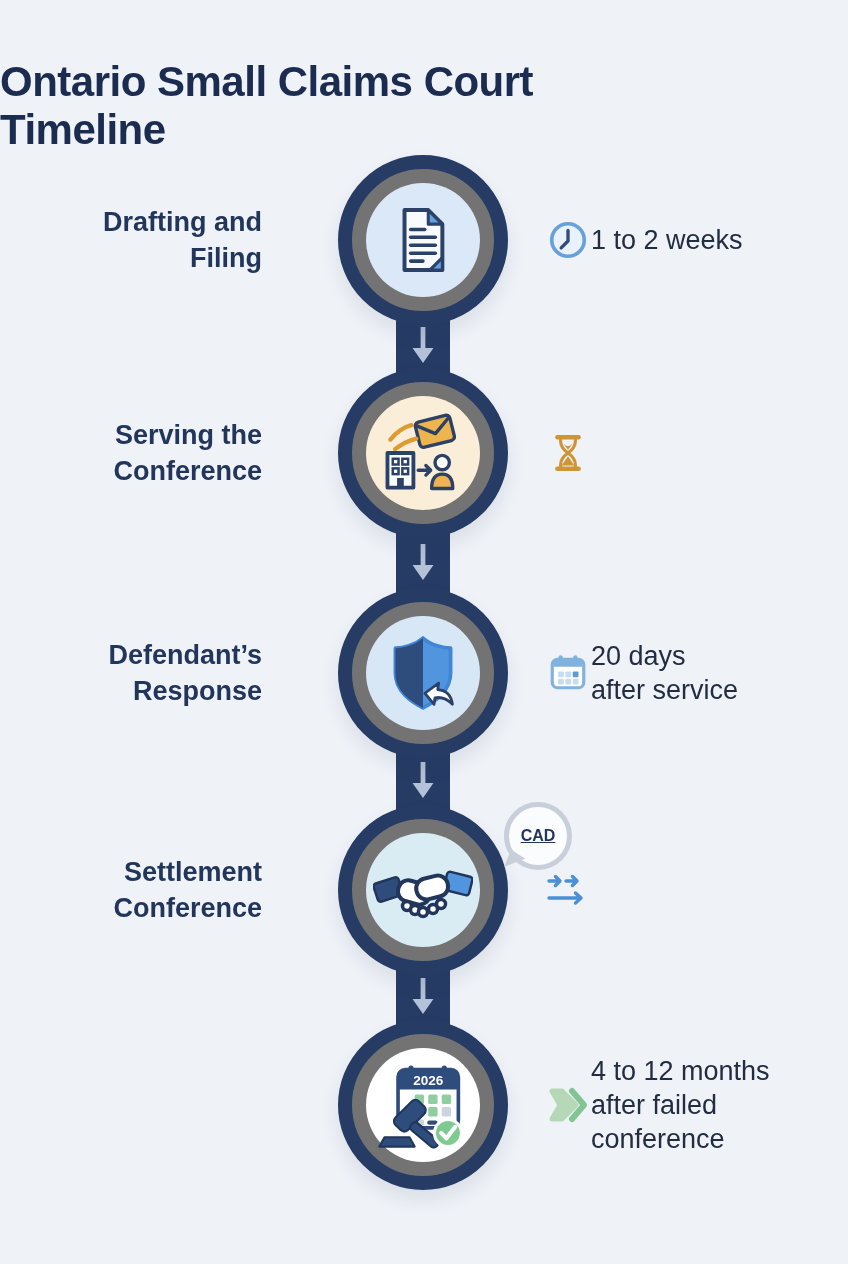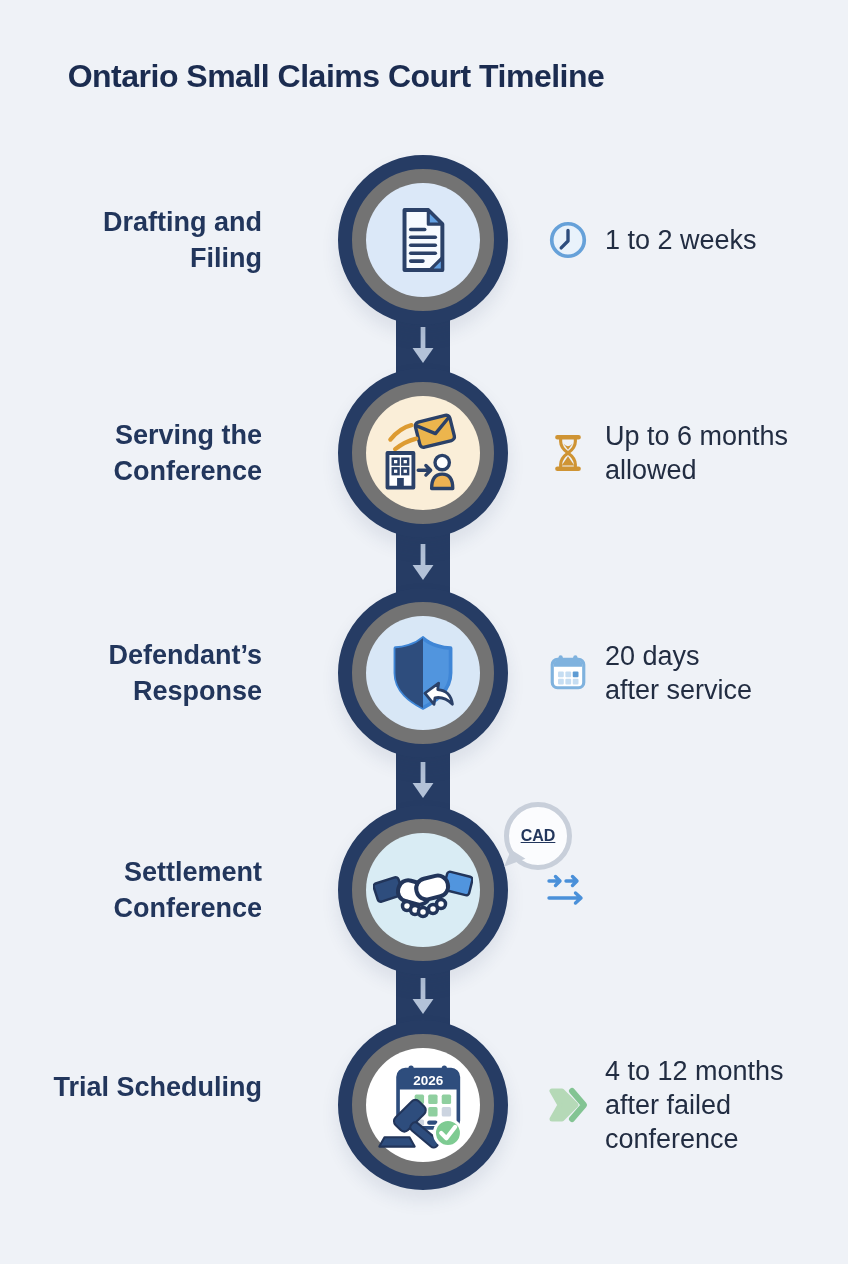--- a/index.html
+++ b/index.html
@@ -7,22 +7,21 @@
     width:848px;height:1264px;
     background:#eff2f7;
     font-family:"Liberation Sans", sans-serif;
     position:relative;
     overflow:hidden;
   }
   .stage{position:relative;width:848px;height:1264px;}
 
   .title{
     position:absolute;top:58px;left:0;width:672px;
-    text-align:center;
-    font-size:32px;font-weight:700;letter-spacing:-0.5px;
+    font-size:42px;font-weight:700;letter-spacing:-0.5px;
     color:#1b2c50;
   }
 
   
   .spine{
     position:absolute;left:396px;top:240px;
     width:54px;height:865px;
     background:#263c64;
     z-index:1;
   }
@@ -53,21 +52,21 @@
   .step-label{
     position:absolute;left:52px;width:210px;
     text-align:right;
     font-size:27px;line-height:36px;font-weight:700;
     color:#22365c;
   }
 
   
   .info{
     position:absolute;left:545px;
-    display:flex;align-items:center;gap:14px;
+    display:flex;align-items:center;
   }
   .dur-icon{width:46px;height:46px;display:flex;align-items:center;justify-content:center;flex:0 0 auto;}
   .duration{
     font-size:27px;line-height:34px;font-weight:500;
     color:#222d42;white-space:pre-line;
   }
 
   
   .cad-bubble{
     position:absolute;left:504px;top:802px;
@@ -169,22 +168,20 @@
     <span class="dur-icon">
       <svg width="42" height="42" viewBox="0 0 40 40">
         <g stroke="#cf9434" stroke-linecap="round" fill="none">
           <path d="M10 5 h20 M10 35 h20" stroke-width="4.5"></path>
           <path d="M13 7 v2 q0 6 7 11 q-7 5 -7 11 v2 M27 7 v2 q0 6 -7 11 q7 5 7 11 v2" stroke-width="3"></path>
         </g>
         <path d="M15.5 11 q4.5 5 9 0 l-4.5 6 z" fill="#cf9434"></path>
         <path d="M14 32 h12 l-6 -9 z" fill="#cf9434"></path>
       </svg>
     </span>
-    <div class="duration">Up to 6 months
-allowed</div>
   </div>
 
   <div class="step-label" style="top:637px">Defendant’s Response</div>
   <div class="circle" style="top:588px">
     <div class="inner inner-blue2">
       <svg width="92" height="92" viewBox="0 0 100 100">
         <defs>
             <clipPath id="shield-left">
               <rect x="0" y="0" width="50" height="100"></rect>
             </clipPath>
@@ -240,21 +237,20 @@
       <svg width="44" height="40" viewBox="0 0 44 40">
         <g stroke="#4a90d9" stroke-width="3.4" fill="none" stroke-linecap="round" stroke-linejoin="round">
           <path d="M3 11 H13 M9.5 6.5 L14 11 L9.5 15.5"></path>
           <path d="M20 11 H30 M26.5 6.5 L31 11 L26.5 15.5"></path>
           <path d="M3 28 H34 M29.5 23 L35 28 L29.5 33"></path>
         </g>
       </svg>
     </span>
   </div>
 
-  <div class="step-label" style="top:1069px">Trial Scheduling</div>
   <div class="circle" style="top:1020px">
     <div class="inner inner-white">
       <svg width="104" height="104" viewBox="0 0 100 100">
         <rect x="36" y="12" width="5" height="11" rx="2.5" fill="#2e4d7d"></rect>
         <rect x="68" y="12" width="5" height="11" rx="2.5" fill="#2e4d7d"></rect>
         <rect x="26" y="16" width="58" height="56" rx="7" fill="#ffffff" stroke="#2e4d7d" stroke-width="3.5"></rect>
         <path d="M26 23 a7 7 0 0 1 7 -7 h44 a7 7 0 0 1 7 7 v12 h-58 z" fill="#2e4d7d"></path>
         <text x="55" y="31" text-anchor="middle" font-family="Liberation Sans, sans-serif" font-size="13" font-weight="700" fill="#ffffff">2026</text>
         <g>
           <rect x="42" y="40" width="9" height="9" rx="1.5" fill="#8fcf9f"></rect>

